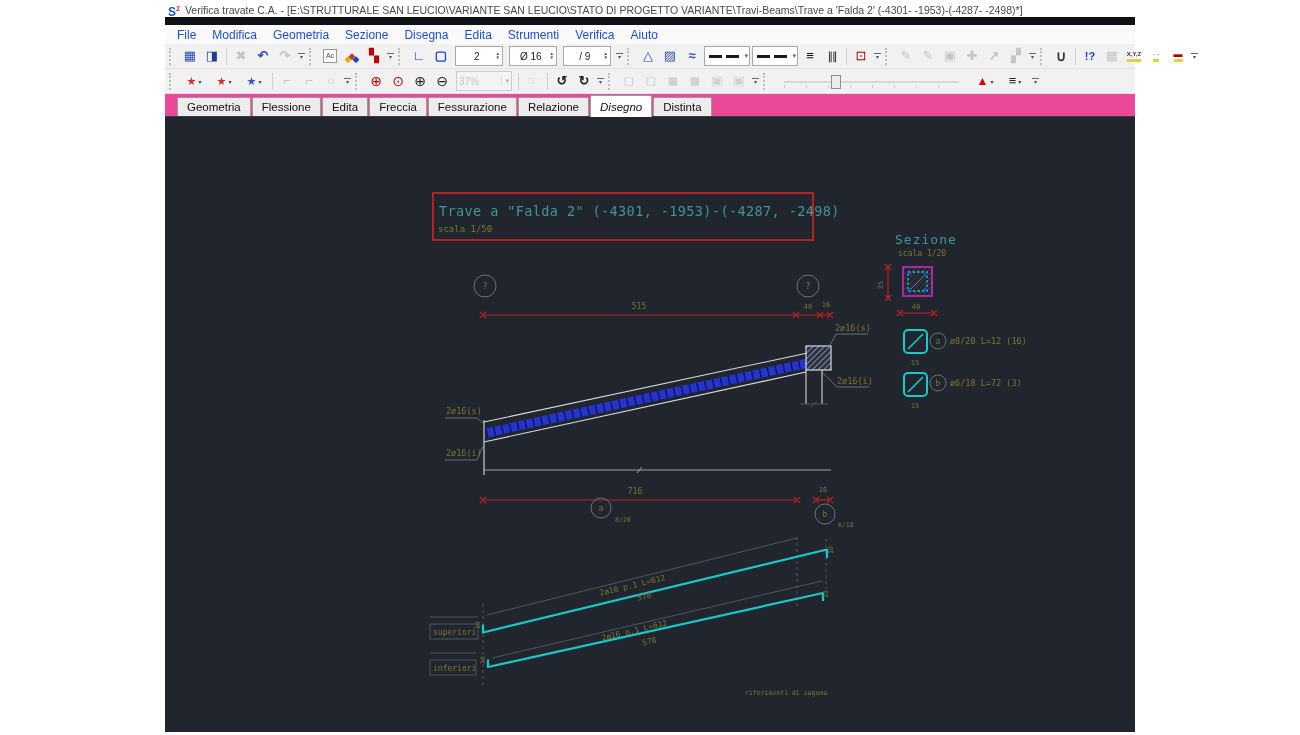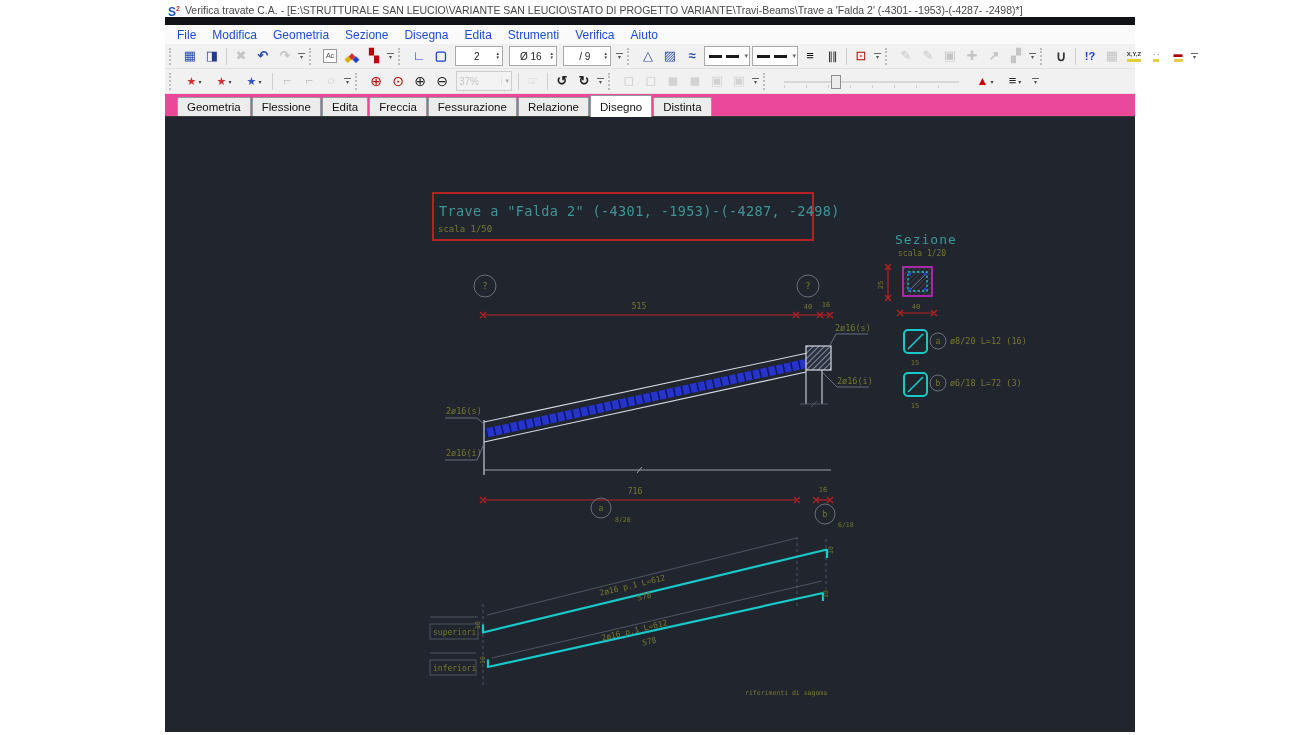--- a/index.html
+++ b/index.html
@@ -56,21 +56,21 @@
         background:repeating-linear-gradient(to right,#cfcfcf 0 1px,transparent 1px 22px);}
   .titem.slider .updown{display:block;position:absolute;left:52px;top:3px;width:8px;height:12px;
         background:#ececec;border:1px solid #8f8f8f;}
 
   
   .tabstrip{height:22px;background:#ec4899;display:flex;align-items:flex-end;padding-left:12px;
             border-bottom:1px solid #3a3a3a;}
   .tab{height:18px;padding:0 9px;font-size:11.5px;color:#111;background:#ececec;
        border:1px solid #9a9a9a;border-bottom:none;border-radius:2px 2px 0 0;
        display:flex;align-items:center;margin-right:1px;cursor:default;}
-  .tab.active{background:#fff;height:21px;margin-bottom:-1px;position:relative;z-index:2;}
+  .tab.active{background:#fff;height:21px;margin-bottom:-1px;position:relative;z-index:2;font-style:italic;}
 
   
   .canvas{height:615px;background:#21262e;position:relative;cursor:crosshair;}
   svg.cad{position:absolute;left:0;top:0;}
   svg.cad text{font-family:"DejaVu Sans Mono",monospace;}
   .teal{fill:#3f9597;}
   .olive{fill:#77772f;}
   .t14{font-size:13.5px;letter-spacing:.4px;}
   .t13{font-size:13px;letter-spacing:1px;}
   .t9{font-size:9px;}

